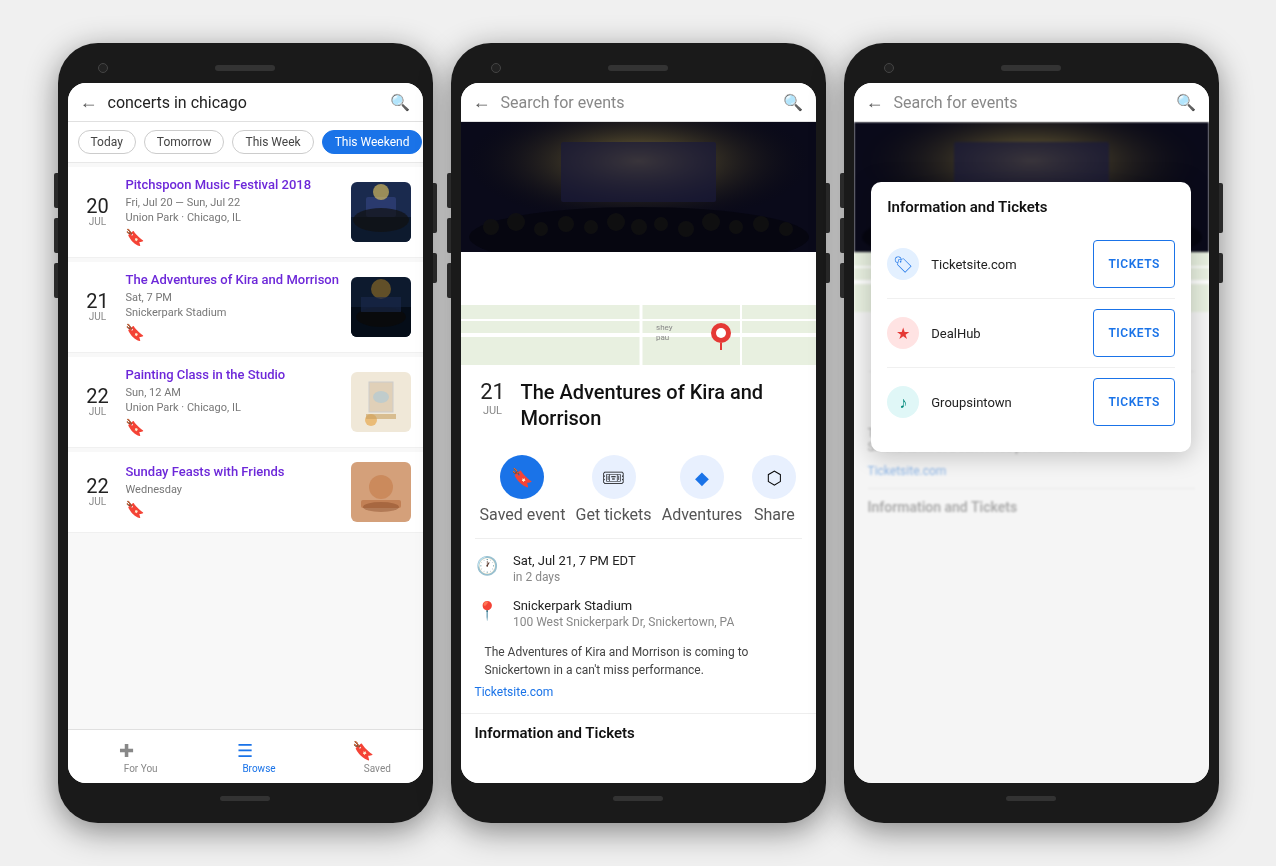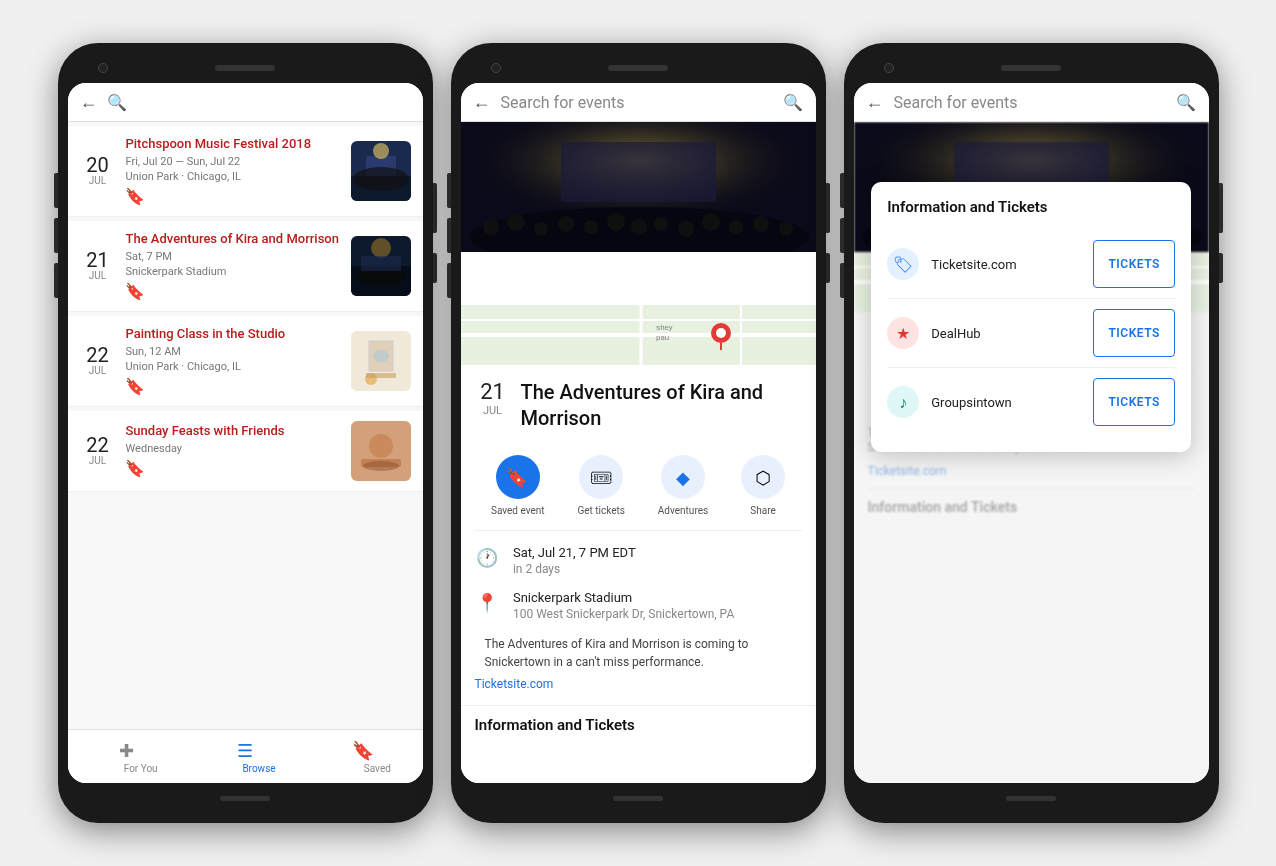--- a/index.html
+++ b/index.html
@@ -182,21 +182,21 @@
       font-size: 10px;
       color: #888;
       text-transform: uppercase;
     }
     .event-info {
       flex: 1;
     }
     .event-title {
       font-size: 13px;
       font-weight: 500;
-      color: #b91c1c;
+      color: #6d28d9;
       line-height: 1.3;
     }
     .event-sub {
       font-size: 11px;
       color: #777;
       margin-top: 2px;
     }
     .event-bookmark {
       font-size: 16px;
       color: #1a73e8;
@@ -304,21 +304,21 @@
       height: 44px;
       border-radius: 50%;
       background: #e8f0fe;
       display: flex;
       align-items: center;
       justify-content: center;
       font-size: 18px;
     }
     .action-btn-icon.blue { background: #1a73e8; color: #fff; }
     .action-btn-label {
-      font-size: 10px;
+      font-size: 16px;
       color: #555;
       text-align: right;
     }
 
     
     .detail-info-row {
       display: flex;
       align-items: flex-start;
       gap: 14px;
       margin-bottom: 14px;
@@ -450,23 +450,30 @@
   <div class="phone-vol-btn"></div>
   <div class="phone-vol-btn phone-vol-btn2"></div>
   <div class="phone-vol-btn phone-vol-btn3"></div>
   <div class="phone-side-btn"></div>
   <div class="phone-side-btn phone-side-btn2"></div>
 
   <div class="phone-screen">
 
     <div class="search-bar">
       <span class="search-bar-back">←</span>
+      <span class="search-bar-text">concerts in chicago</span>
       <span class="search-icon">🔍</span>
     </div>
 
+    <div class="filter-chips">
+      <div class="chip">Today</div>
+      <div class="chip">Tomorrow</div>
+      <div class="chip">This Week</div>
+      <div class="chip active">This Weekend</div>
+    </div>
 
     <div class="event-list">
 
       <div class="event-card">
         <div class="event-date">
           <span class="event-date-num">20</span>
           <span class="event-date-mon">JUL</span>
         </div>
         <div class="event-info">
           <div class="event-title">Pitchspoon Music Festival 2018</div>

